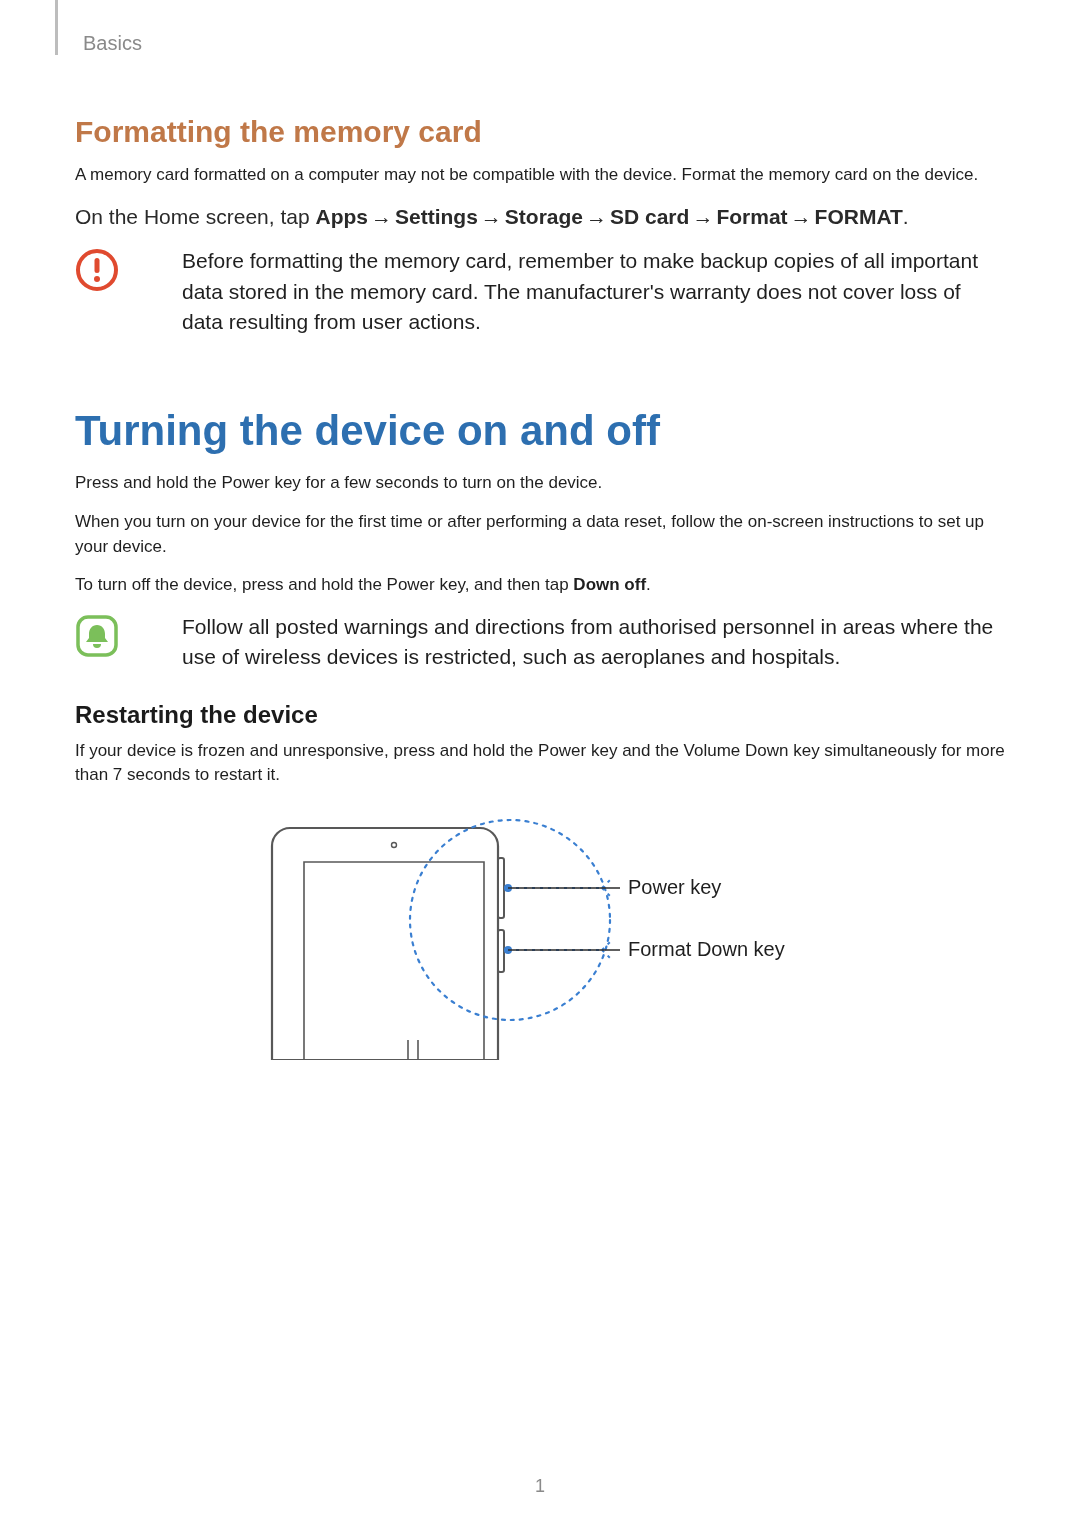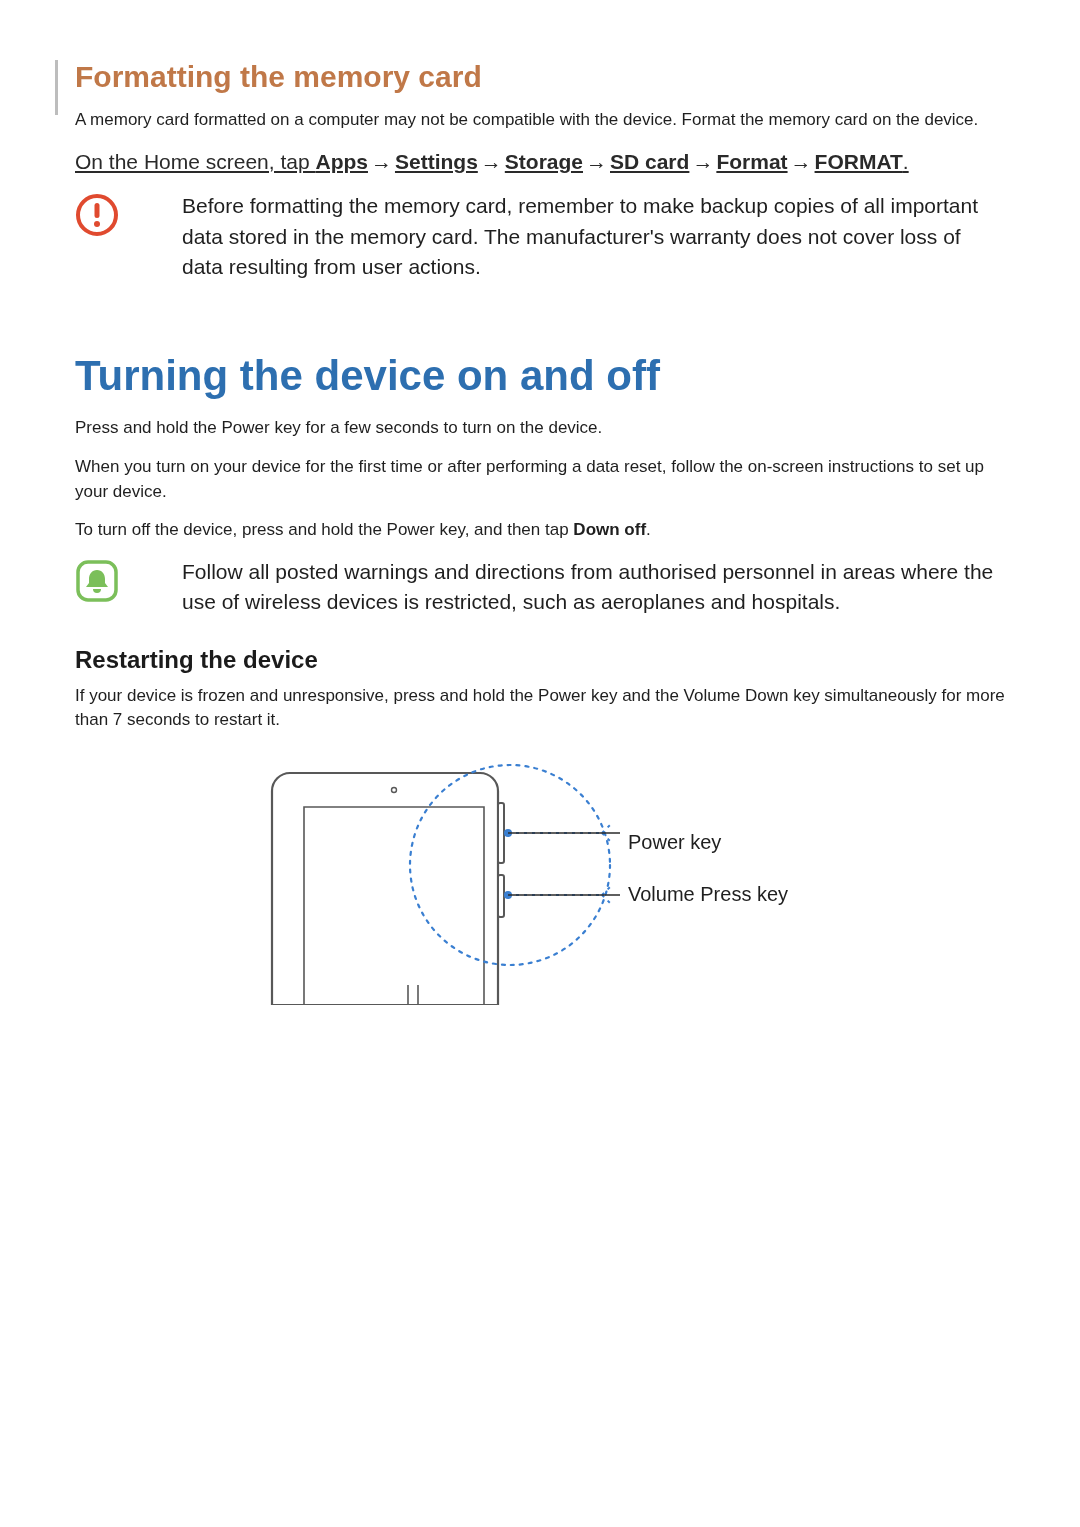--- a/index.html
+++ b/index.html
@@ -49,21 +49,20 @@
   p.body {
     font-size: 17px;
     line-height: 1.45;
     margin: 10px 0 14px 0;
     color: #1f1f1f;
   }
   .path-line {
     font-size: 21px;
     line-height: 1.45;
     margin: 4px 0 14px 0;
-    text-decoration: underline;
   }
   .path-line b { font-weight: 700; }
   .arrow {
     display: inline-block;
     padding: 0 3px;
     font-weight: 700;
   }
   .note {
     display: flex;
     align-items: flex-start;
@@ -116,20 +115,21 @@
     text-align: center;
     font-size: 18px;
     color: var(--grey);
   }
 </style>
 </head>
 <body>
 
 <div class="page">
   <div class="header-mark"></div>
+  <div class="breadcrumb">Basics</div>
 
   <h2 class="section">Formatting the memory card</h2>
   <p class="body">A memory card formatted on a computer may not be compatible with the device. Format the memory card on the device.</p>
   <p class="path-line">
     <span>On the Home screen, tap </span><b>Apps</b><span class="arrow">→</span><b>Settings</b><span class="arrow">→</span><b>Storage</b><span class="arrow">→</span><b>SD card</b><span class="arrow">→</span><b>Format</b><span class="arrow">→</span><b>FORMAT</b><span>.</span>
   </p>
 
   <div class="note">
     <div class="note-icon">
       <svg viewBox="0 0 44 44" width="44" height="44">
@@ -187,19 +187,19 @@
         <line x1="258" y1="78" x2="352" y2="78" stroke="#3a7fd1" stroke-width="2" stroke-dasharray="3 5"></line>
         <line x1="352" y1="78" x2="360" y2="70" stroke="#3a7fd1" stroke-width="2" stroke-dasharray="3 5"></line>
         <line x1="352" y1="78" x2="360" y2="86" stroke="#3a7fd1" stroke-width="2" stroke-dasharray="3 5"></line>
         <line x1="258" y1="140" x2="352" y2="140" stroke="#3a7fd1" stroke-width="2" stroke-dasharray="3 5"></line>
         <line x1="352" y1="140" x2="360" y2="132" stroke="#3a7fd1" stroke-width="2" stroke-dasharray="3 5"></line>
         <line x1="352" y1="140" x2="360" y2="148" stroke="#3a7fd1" stroke-width="2" stroke-dasharray="3 5"></line>
 
         <line x1="258" y1="78" x2="370" y2="78" stroke="#2a2a2a" stroke-width="1.6"></line>
         <line x1="258" y1="140" x2="370" y2="140" stroke="#2a2a2a" stroke-width="1.6"></line>
       </svg>
-      <div class="callout-label" style="left:378px; top:76px;">Power key</div>
-      <div class="callout-label" style="left:378px; top:128px;">Volume Press key</div>
+      <div class="callout-label" style="left:378px; top:66px;">Power key</div>
+      <div class="callout-label" style="left:378px; top:128px;">Format Down key</div>
     </div>
   </div>
 
   <div class="page-number">1</div>
 </div>
 
 </body></html>

